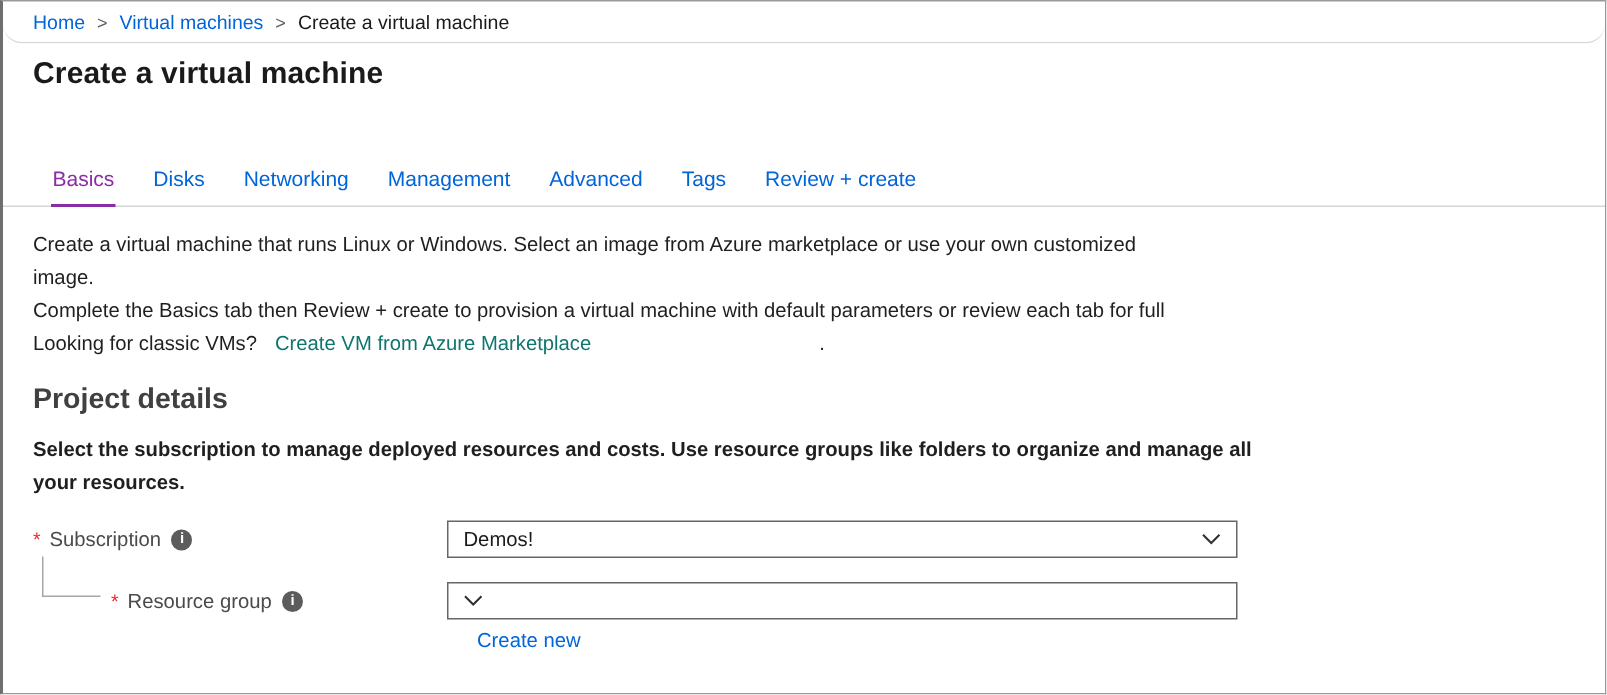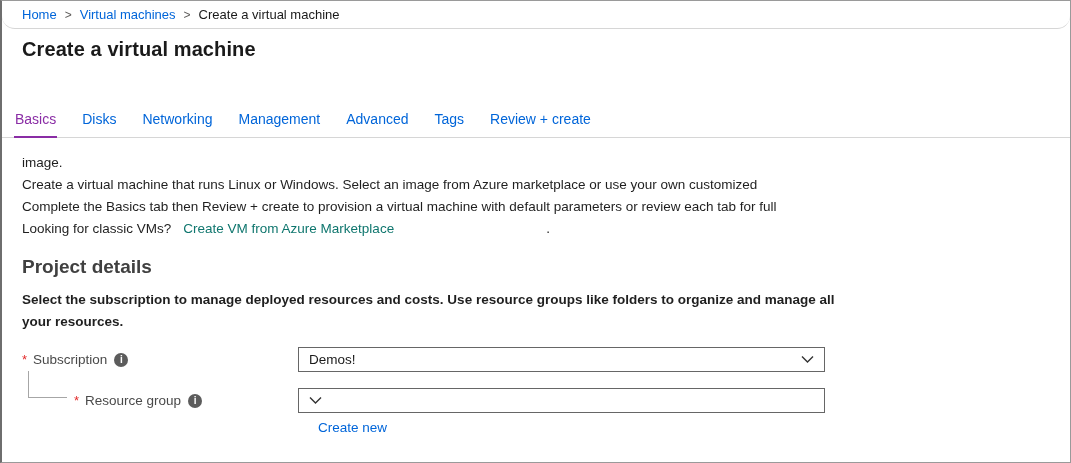--- a/index.html
+++ b/index.html
@@ -34,21 +34,21 @@
     margin: 9px 0 0 20px;
     font-size: 20px; font-weight: 700;
     color: #1a1a1a; line-height: 23px;
     letter-spacing: 0.1px;
   }
 
   
   .tabs {
     display: flex; gap: 24px;
     margin-top: 50px;
-    padding-left: 12px;
+    padding-left: 32px;
     border-bottom: 1px solid #d6d6d6;
     align-items: center;
   }
   .tab {
     font-size: 14px;
     color: #0065d9;
     padding: 0 1px 10px 1px;
     cursor: pointer;
     text-decoration: none;
   }
@@ -138,22 +138,22 @@
     <a class="tab active">Basics</a>
     <a class="tab">Disks</a>
     <a class="tab">Networking</a>
     <a class="tab">Management</a>
     <a class="tab">Advanced</a>
     <a class="tab">Tags</a>
     <a class="tab">Review + create</a>
   </div>
 
   <div class="intro">
+    <div class="line">Create a virtual machine that runs Linux or Windows. Select an image from Azure marketplace or use your own customized</div>
     <div class="line">image.</div>
-    <div class="line">Create a virtual machine that runs Linux or Windows. Select an image from Azure marketplace or use your own customized</div>
     <div class="line">Complete the Basics tab then Review + create to provision a virtual machine with default parameters or review each tab for full</div>
     <div class="line classic-line">
       <span>Looking for classic VMs?</span><a class="inline-link">Create VM from Azure Marketplace</a><span class="trailing-period">.</span>
     </div>
   </div>
 
   <h2 class="section-heading">Project details</h2>
   <div class="section-desc">
     <div class="line">Select the subscription to manage deployed resources and costs. Use resource groups like folders to organize and manage all</div>
     <div class="line">your resources.</div>

